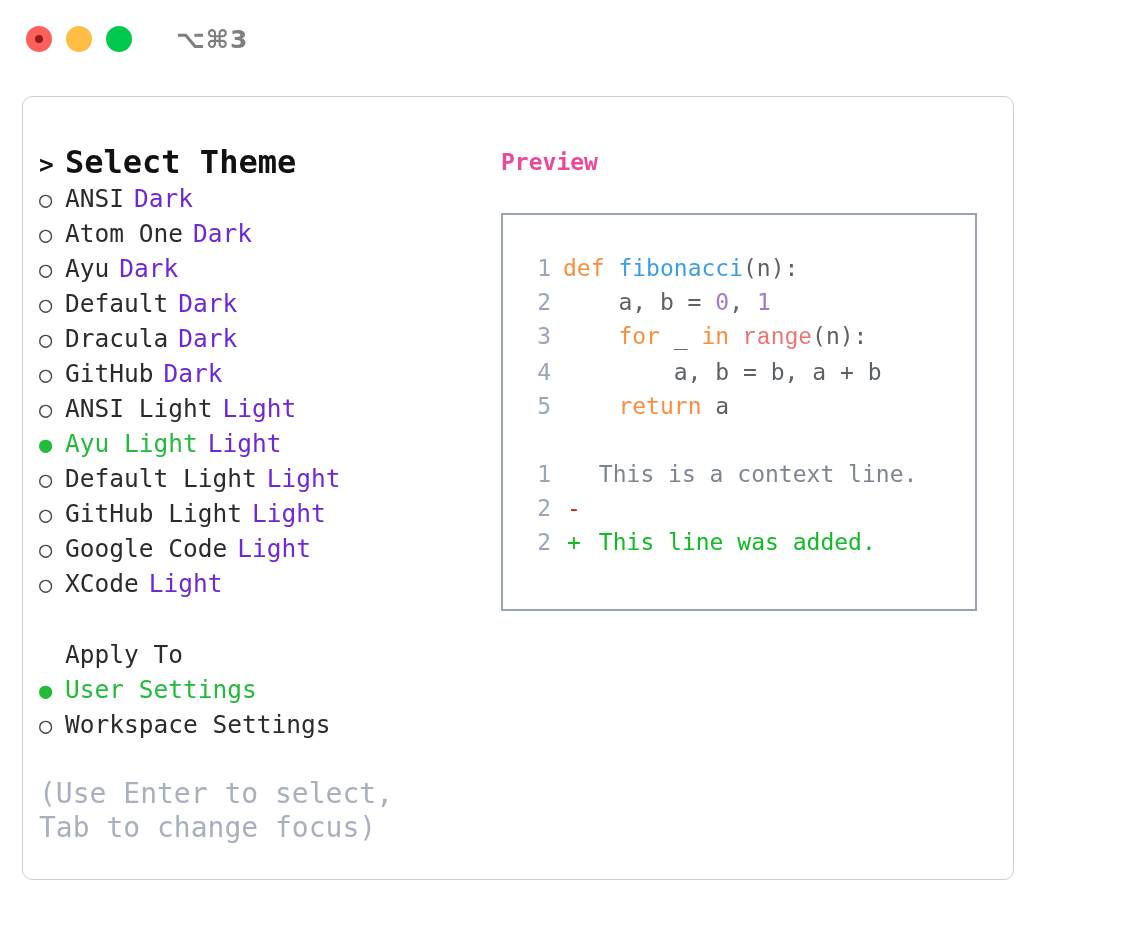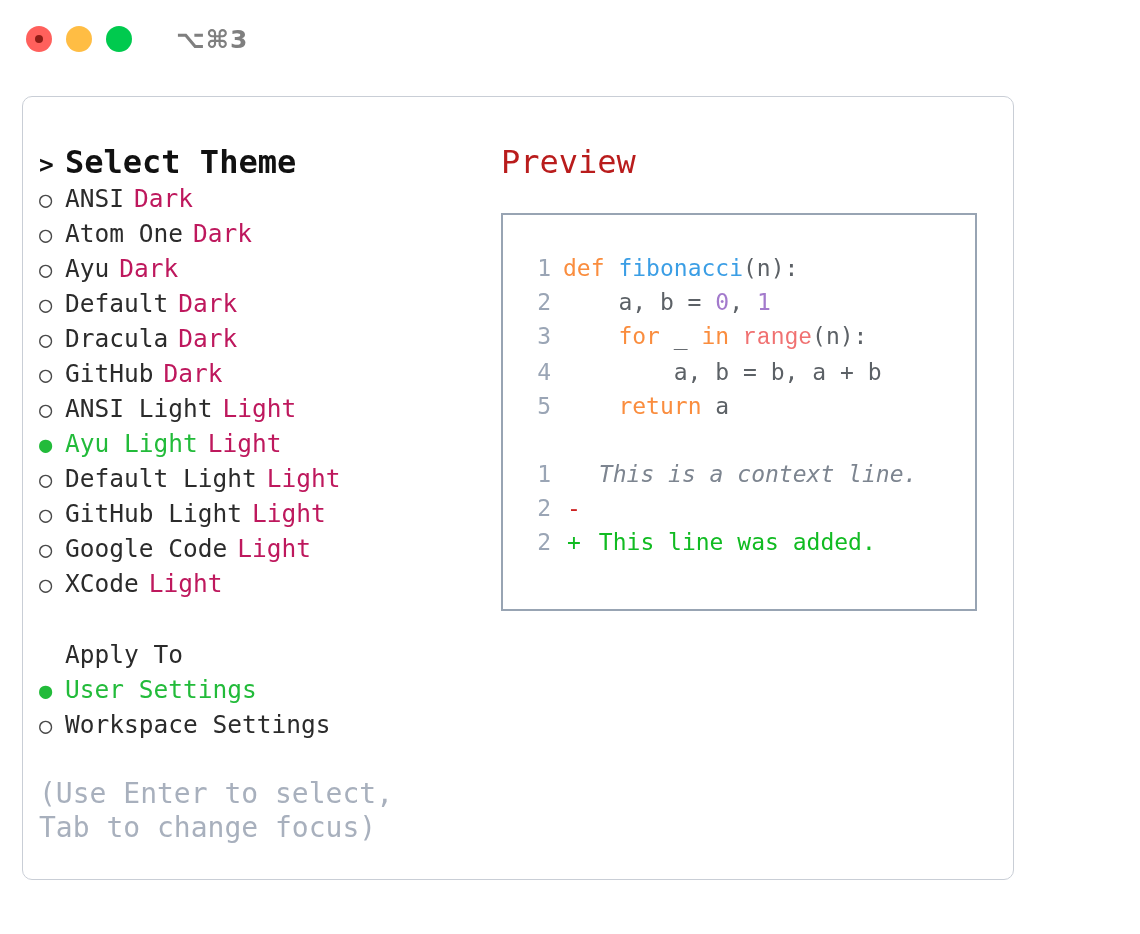--- a/index.html
+++ b/index.html
@@ -119,21 +119,21 @@
     font-size: 22px;
   }
   .heading {
     font-weight: bold;
     color: #111111;
     font-size: 32px;
   }
   .theme-name { color: #2b2b2b; }
   .theme-name.selected { color: #22bb3a; }
   .badge {
-    color: #be185d;
+    color: #6d28d9;
     margin-left: 10px;
   }
   .opt-label { color: #2b2b2b; }
   .opt-label.selected { color: #22bb3a; }
 
   .spacer-block { height: 36px; }
 
   .apply-heading {
     color: #2b2b2b;
     font-weight: normal;
@@ -148,23 +148,23 @@
   }
 
   
   .right-col {
     position: absolute;
     left: 478px;
     top: 48px;
     width: 500px;
   }
   .preview-title {
-    font-size: 32px;
-    font-weight: normal;
-    color: #b91c1c;
+    font-size: 23px;
+    font-weight: bold;
+    color: #ec4899;
     line-height: 34px;
   }
   .preview-box {
     margin-top: 34px;
     width: 476px;
     height: 398px;
     border: 2px solid #98a4b3;
     box-sizing: border-box;
     background: #ffffff;
     padding: 36px 0 0 14px;
@@ -189,21 +189,21 @@
     text-align: center;
   }
   .blank-line { height: 34px; }
 
   .tok-kw   { color: #fa8d3e; }
   .tok-fn   { color: #3b9ee5; }
   .tok-num  { color: #a37acc; }
   .tok-call { color: #f07171; font-family: Liberation Mono, monospace; }
   .tok-txt  { color: #5c6166; }
 
-  .diff-ctx { color: #7d8590; font-style: italic; }
+  .diff-ctx { color: #7d8590; }
   .diff-del { color: #cc2222; }
   .diff-add { color: #11bb22; }
 </style>
 </head>
 <body>
 
 <div class="window">
 
   <div class="titlebar">
     <div class="traffic">

